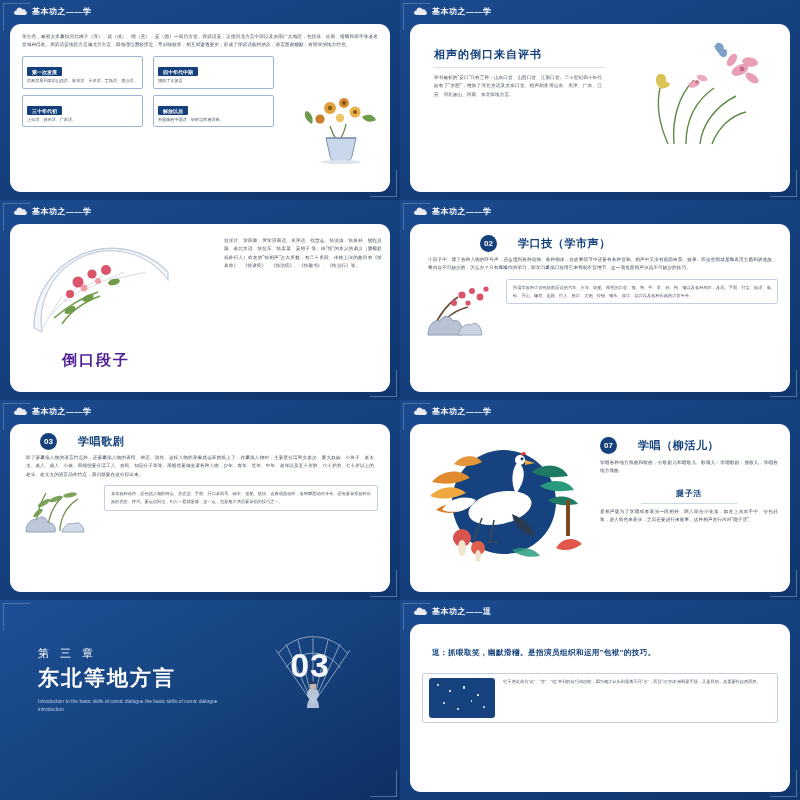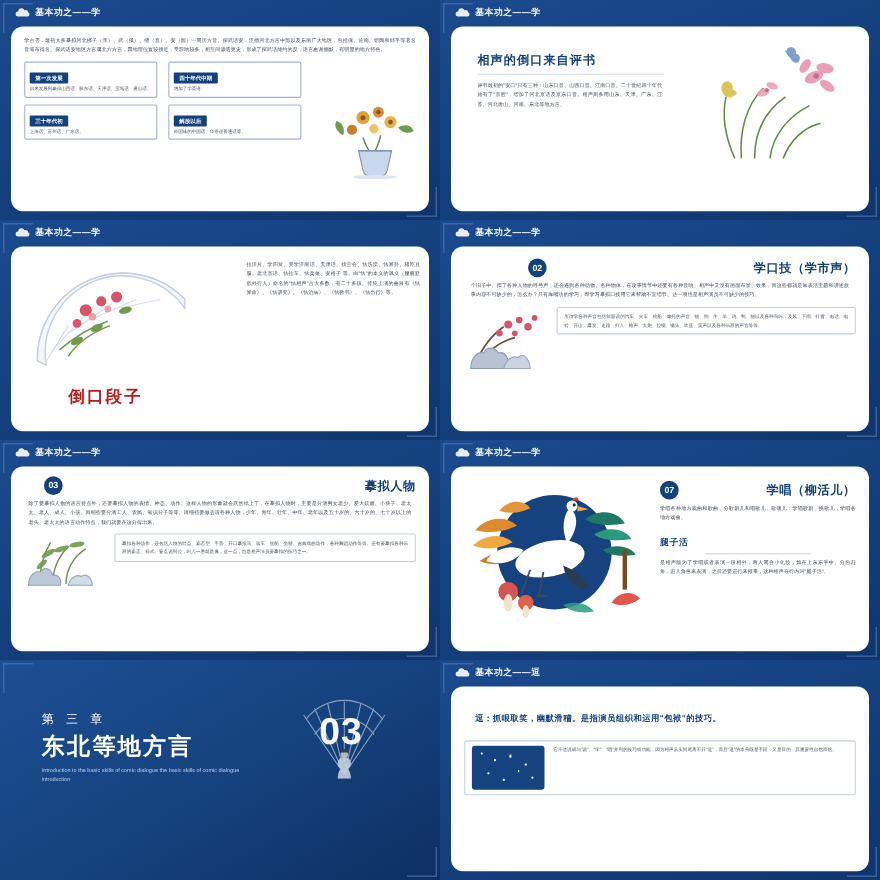--- a/index.html
+++ b/index.html
@@ -65,28 +65,28 @@
   .bx{border:1px solid #9fb4d2;border-radius:2px;padding:3px 4px;position:relative;}
   .bx .tag{
     display:inline-block;background:#14407c;color:#fff;font-size:5px;
     padding:1.5px 5px;border-radius:1px;margin-bottom:2px;font-weight:bold;
   }
   .bx .txt{font-size:4.1px;color:#49525e;line-height:1.5;}
 
   
   .art{position:absolute;}
   .caption-big{
-    font-size:15px;font-weight:bold;color:#b91c1c;letter-spacing:2px;
+    font-size:15px;font-weight:bold;color:#4c1d95;letter-spacing:2px;
   }
   .numcircle{
     width:17px;height:17px;border-radius:50%;background:#14407c;color:#fff;
     font-size:8px;font-weight:bold;display:flex;align-items:center;justify-content:center;
     flex:0 0 auto;
   }
-  .row-head{display:flex;align-items:center;gap:10px;justify-content:space-between;}
+  .row-head{display:flex;align-items:center;gap:21px;}
   .quotebox{
     border:1px solid #c3cfe0;border-radius:2px;padding:4px 6px;margin-top:6px;
   }
 
   
   .section-slide{
     background:linear-gradient(150deg,#1d4f95 0%,#16437f 50%,#0e2f63 100%);
   }
   .sec-wrap{position:absolute;left:38px;top:46px;color:#fff;}
   .sec-ch{font-size:11px;letter-spacing:4px;}
@@ -332,21 +332,21 @@
         <svg width="13" height="9" viewBox="0 0 26 18">
             <path d="M5 16c-3 0-5-2-5-4.5S2 7 5 7c0-4 3-6 6-6 3 0 5 2 6 4 1-.6 2-.8 3-.5 2 .4 3.3 2 3.3 4 2 .3 2.7 1.7 2.7 3 0 2-1.6 4.5-4 4.5z" fill="#ffffff" opacity=".9"></path>
           </svg>
       </span>
       <span>基本功之——学</span>
     </div>
     <div class="inner">
       <div class="body-pad">
         <div class="row-head" style="margin:0 0 4px 18px;">
           <span class="numcircle">03</span>
-          <span class="title-mid">摹拟人物</span>
+          <span class="title-mid">学唱歌剧</span>
         </div>
         <div class="ptext" style="margin:3px 4px 0 4px;">除了要摹拟人物的语言特点外，还要摹拟人物的表情、神态、动作。这样人物的形象就会跃然纸上了，在摹拟人物时，主要是分清男女老少、爱大奴媚、小块子、老太太、老人、成人、小孩。再细些要分清工人、农民、知识分子等等。再细些要做去请各种人物，少年、青年、壮年、中年、老年以及五十岁的、六十岁的、七十岁以上的老头、老太太的语言动作特点，我们就要在这分得出来。</div>
         <div style="display:flex;gap:6px;align-items:flex-start;margin-top:6px;">
           <div>
             <svg width="76" height="48" viewBox="0 0 76 48">
               <g stroke="#6f8f4e" stroke-width="1.3" fill="none">
                 <path d="M14 46C14 30 18 18 24 8"></path>
                 <path d="M26 46C26 32 32 20 40 12"></path>
                 <path d="M38 46c0-14 8-26 18-32"></path>
               </g>
@@ -419,21 +419,21 @@
               <path d="M96 120c10-4 22-2 28 6-11 2-22 0-28-6z"></path>
             </g>
           </svg>
         </div>
         <div style="margin-left:178px;padding-top:4px;">
           <div class="row-head">
             <span class="numcircle">07</span>
             <span class="title-mid">学唱（柳活儿）</span>
           </div>
           <div class="ptext" style="margin-top:5px;">学唱各种地方戏曲和歌曲，分歌剧儿和唱歌儿。歌颂儿：学唱歌剧，挽歌儿，学唱各地方戏曲。</div>
-          <div style="text-align:left;margin-top:6px;">
+          <div style="text-align:center;margin-top:6px;">
             <span class="title-mid" style="font-size:8px;">腿子活</span>
             <div style="height:1px;background:#cfd8e4;width:96px;margin:3px auto 4px;"></div>
           </div>
           <div class="ptext">是相声版为了学唱或者表演一段相外，两人同合小化妆，如在上东东手中、分包赶角，进入角色来表演，之后还要进行来摧事，这种相声在行内叫"腿子活"。</div>
         </div>
       </div>
     </div>
   </div>
 
   <div class="slide section-slide">

